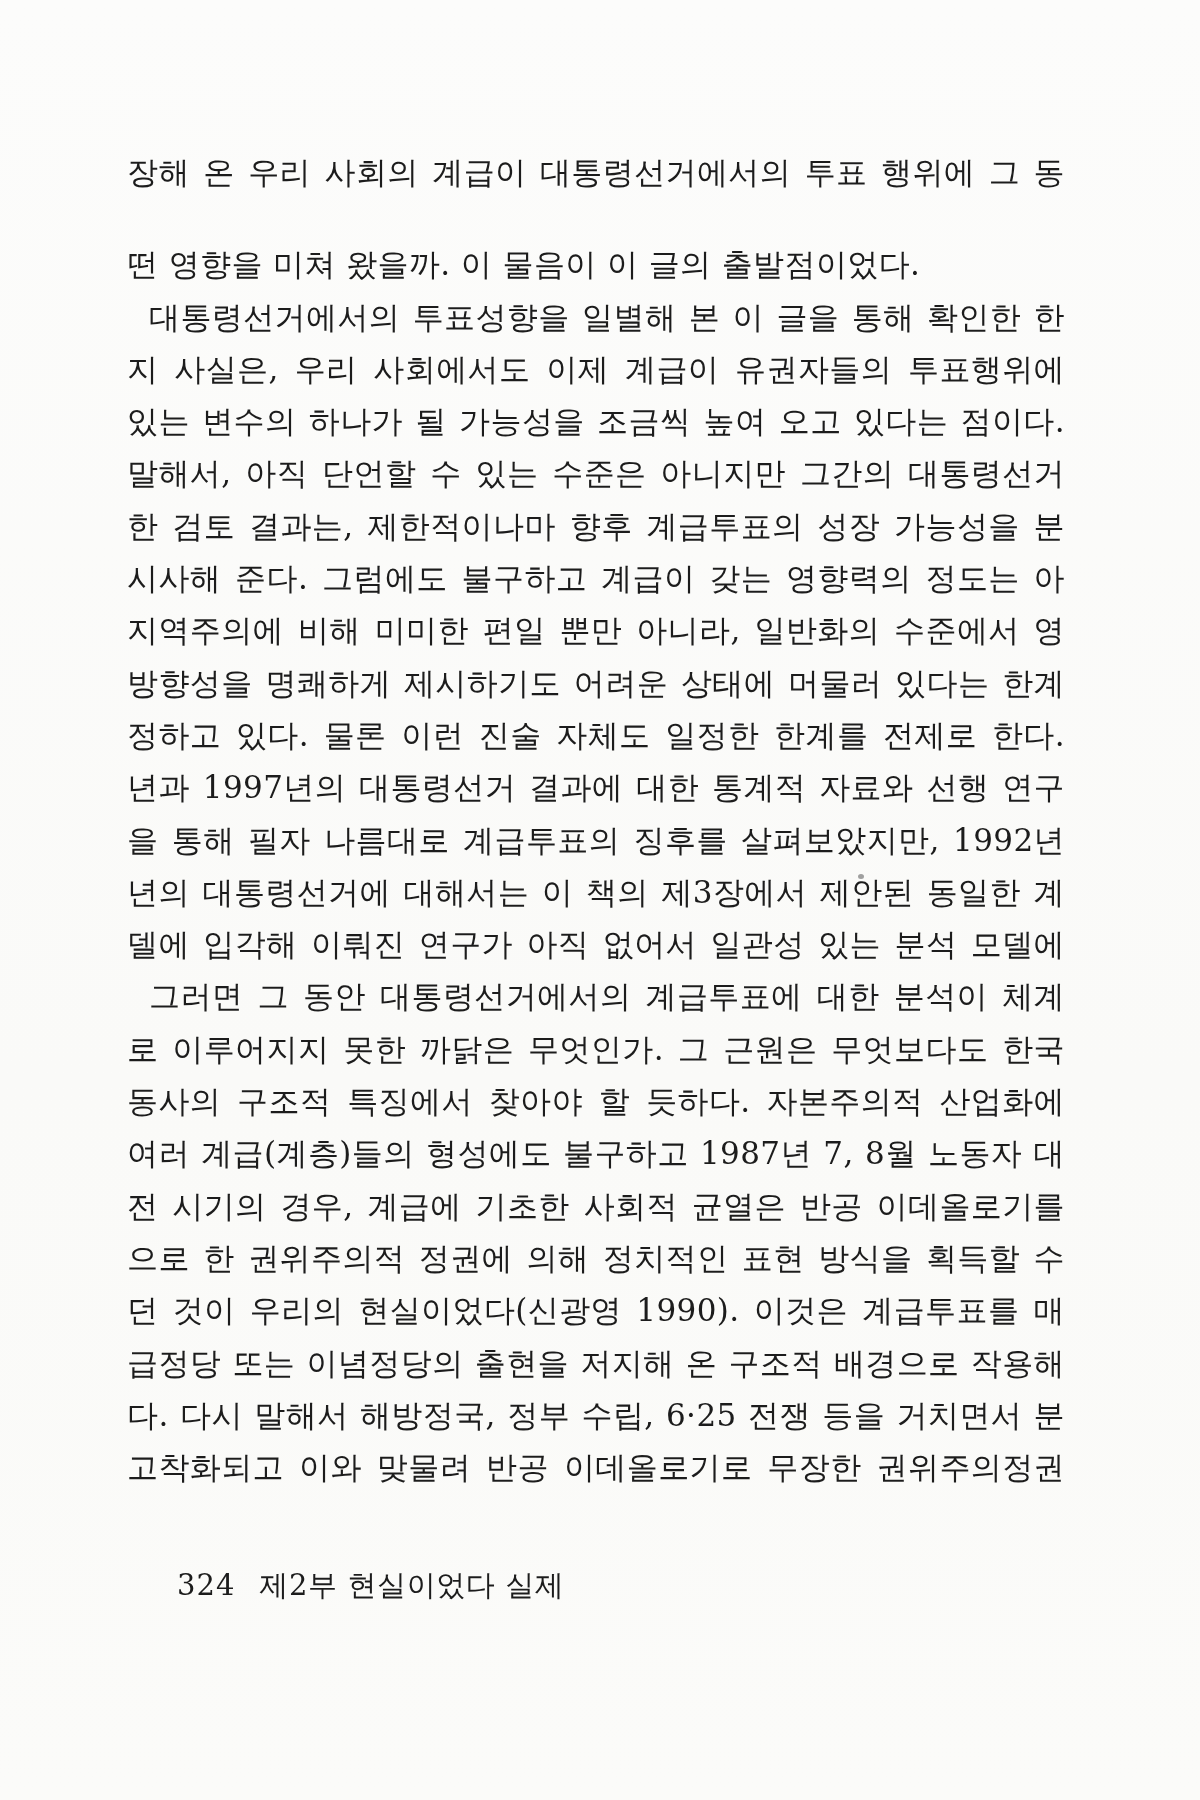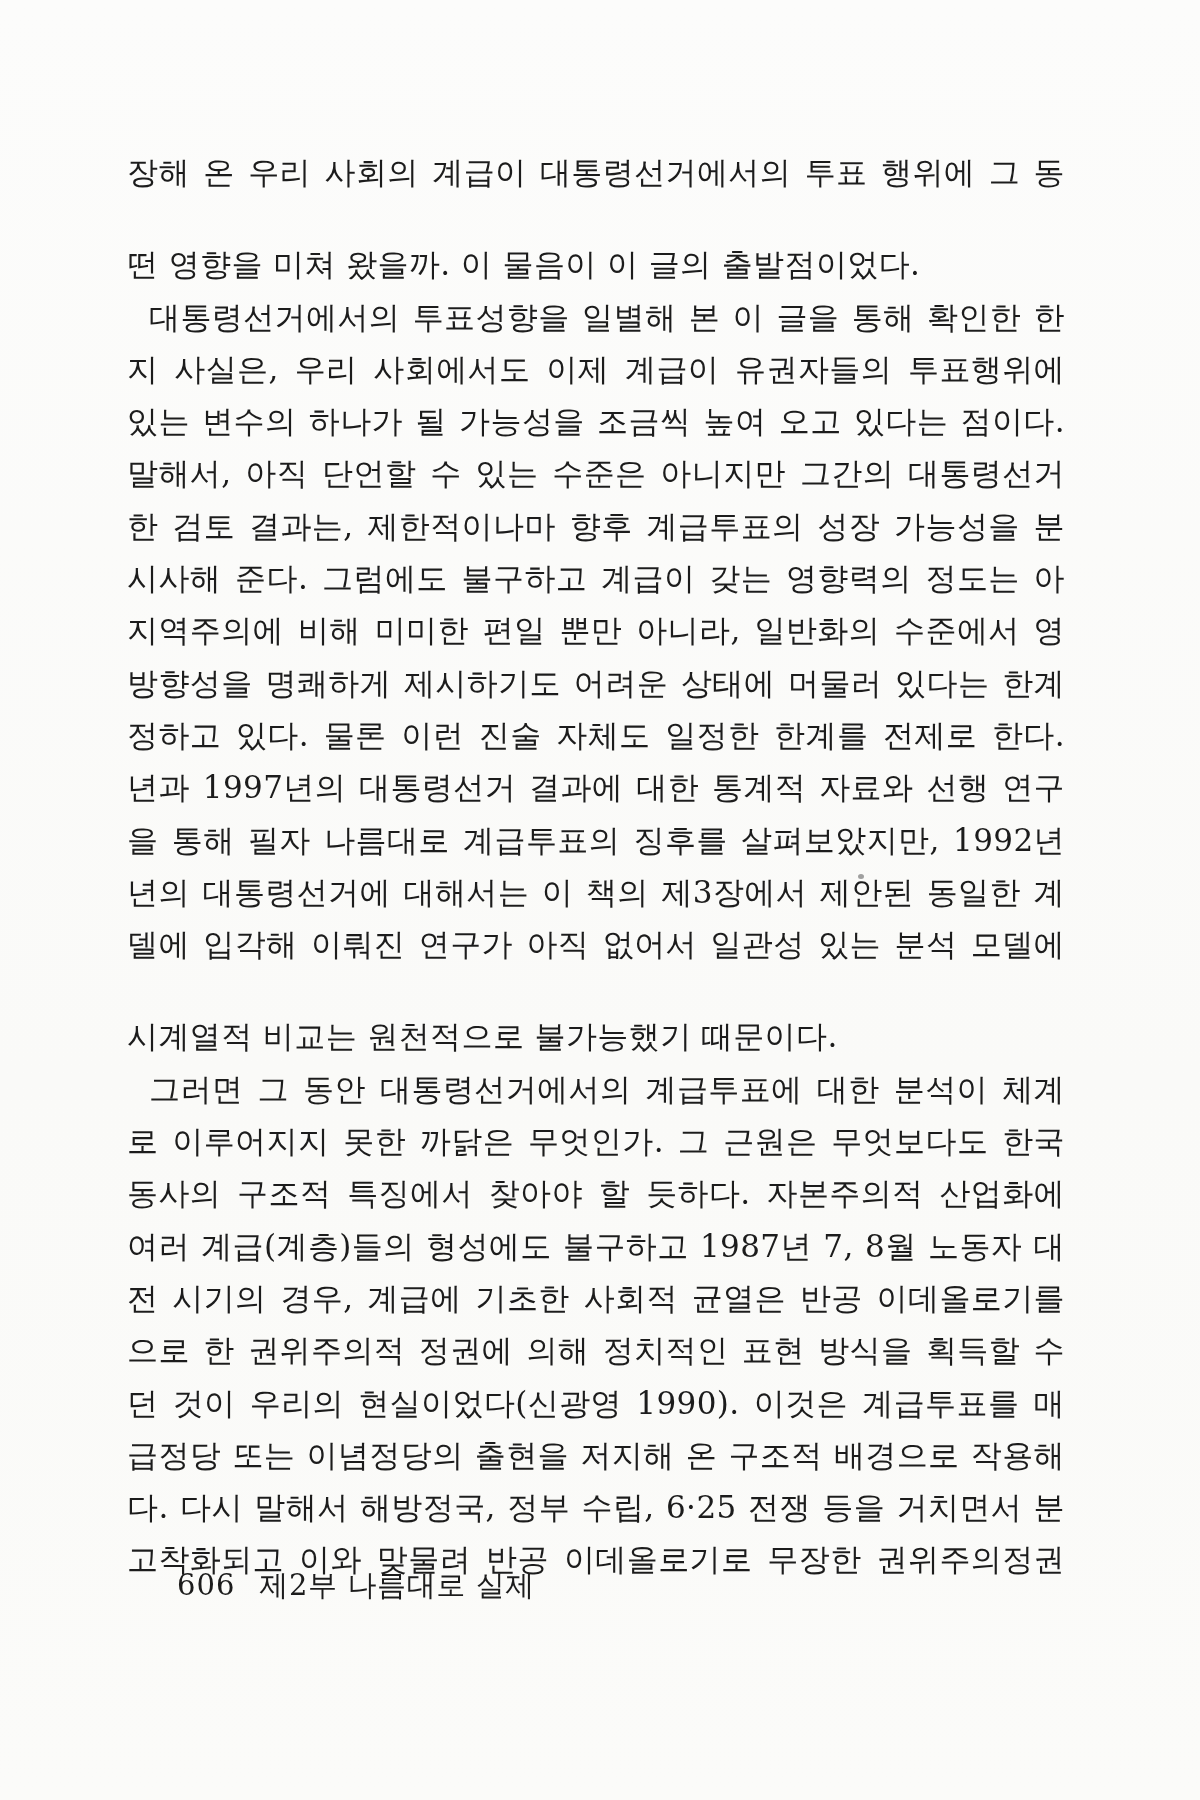--- a/index.html
+++ b/index.html
@@ -82,33 +82,32 @@
     <div class="line">말해서, 아직 단언할 수 있는 수준은 아니지만 그간의 대통령선거에 대</div>
     <div class="line">한 검토 결과는, 제한적이나마 향후 계급투표의 성장 가능성을 분명히</div>
     <div class="line">시사해 준다. 그럼에도 불구하고 계급이 갖는 영향력의 정도는 아직까지</div>
     <div class="line">지역주의에 비해 미미한 편일 뿐만 아니라, 일반화의 수준에서 영향력의</div>
     <div class="line">방향성을 명쾌하게 제시하기도 어려운 상태에 머물러 있다는 한계를 노</div>
     <div class="line">정하고 있다. 물론 이런 진술 자체도 일정한 한계를 전제로 한다. 1992</div>
     <div class="line">년과 1997년의 대통령선거 결과에 대한 통계적 자료와 선행 연구결과들</div>
     <div class="line">을 통해 필자 나름대로 계급투표의 징후를 살펴보았지만, 1992년과 1997</div>
     <div class="line">년의 대통령선거에 대해서는 이 책의 제3장에서 제안된 동일한 계급 모</div>
     <div class="line">델에 입각해 이뤄진 연구가 아직 없어서 일관성 있는 분석 모델에 따른</div>
-    <div class="line para-end">시계열적 비교는 원천적으로 불가능했기 때문이다.</div>
     <div class="line indent">그러면 그 동안 대통령선거에서의 계급투표에 대한 분석이 체계적으</div>
     <div class="line">로 이루어지지 못한 까닭은 무엇인가. 그 근원은 무엇보다도 한국정치변</div>
     <div class="line">동사의 구조적 특징에서 찾아야 할 듯하다. 자본주의적 산업화에 따른</div>
     <div class="line">여러 계급(계층)들의 형성에도 불구하고 1987년 7, 8월 노동자 대투쟁 이</div>
     <div class="line">전 시기의 경우, 계급에 기초한 사회적 균열은 반공 이데올로기를 근간</div>
     <div class="line">으로 한 권위주의적 정권에 의해 정치적인 표현 방식을 획득할 수 없었</div>
     <div class="line">던 것이 우리의 현실이었다(신광영 1990). 이것은 계급투표를 매개할 계</div>
     <div class="line">급정당 또는 이념정당의 출현을 저지해 온 구조적 배경으로 작용해 왔</div>
     <div class="line">다. 다시 말해서 해방정국, 정부 수립, 6·25 전쟁 등을 거치면서 분단이</div>
     <div class="line">고착화되고 이와 맞물려 반공 이데올로기로 무장한 권위주의정권에 의</div>
   </div>
 
   <div class="scan-dot"></div>
 
   <div class="footer">
-    <span class="page-number">606</span>
-    <span class="section-title">제2부 나름대로 실제</span>
+    <span class="page-number">324</span>
+    <span class="section-title">제2부 현실이었다 실제</span>
   </div>
 
 </div>
 
 </body></html>

